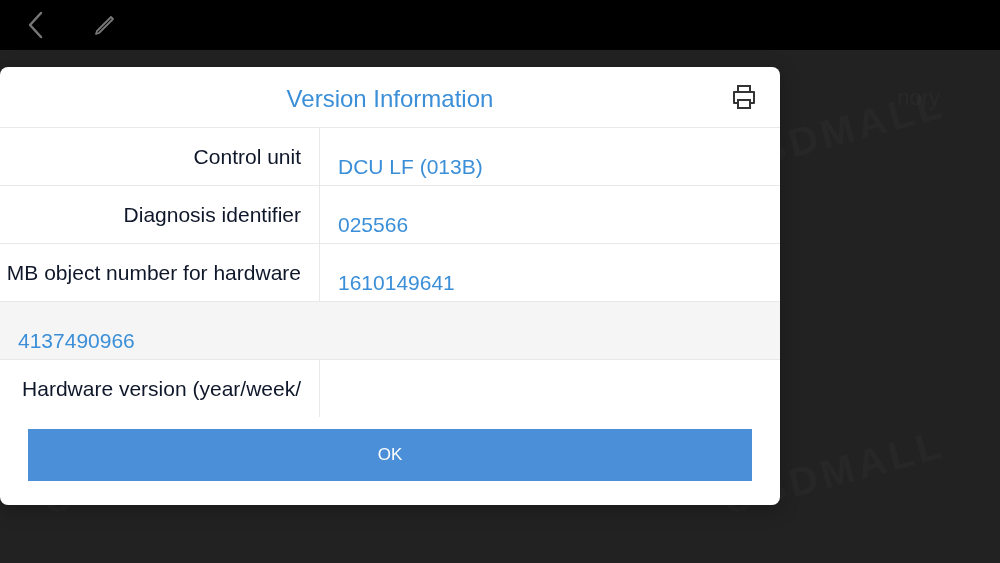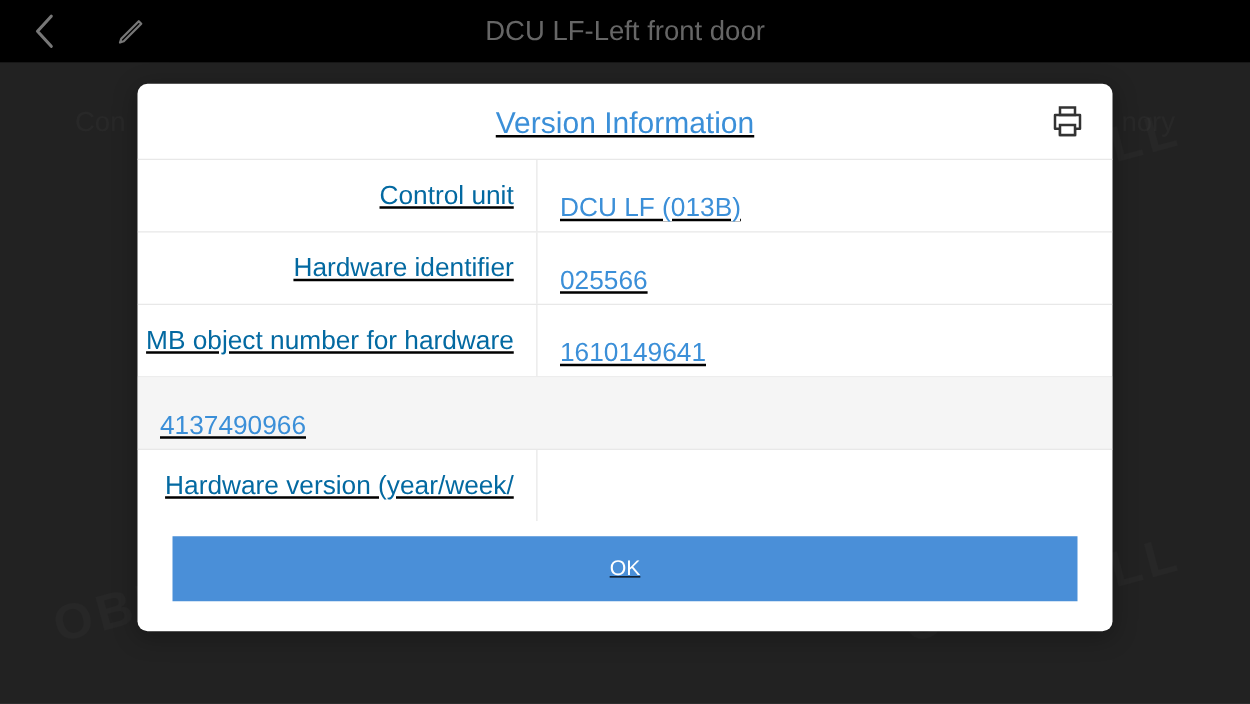--- a/index.html
+++ b/index.html
@@ -69,23 +69,21 @@
     }
     .overlay {
       position: absolute;
       top: 50px;
       left: 0;
       width: 100%;
       height: calc(100% - 50px);
       background: rgba(0, 0, 0, 0.4);
       display: flex;
       align-items: flex-start;
-      justify-content: center;
       padding-top: 17px;
-      text-decoration: underline;
     }
     .modal {
       width: 780px;
       background: #fff;
       border-radius: 8px;
       overflow: hidden;
       box-shadow: 0 4px 20px rgba(0,0,0,0.3);
     }
     .modal-header {
       display: flex;
@@ -120,21 +118,21 @@
       height: 58px;
       align-items: center;
     }
     .table-row.alt {
       background: #f5f5f5;
     }
     .table-label {
       width: 320px;
       text-align: right;
       padding-right: 18px;
-      color: #0369a1;
+      color: #0f172a;
       font-size: 21px;
       border-right: 1px solid #e8e8e8;
       height: 100%;
       display: flex;
       align-items: center;
       justify-content: flex-end;
     }
     .table-value {
       flex: 1;
       padding-left: 18px;
@@ -175,21 +173,20 @@
   <div class="back-btn">
     <svg width="16" height="28" viewBox="0 0 16 28" fill="none">
       <path d="M14 2 L3 14 L14 26" stroke="#777" stroke-width="2.5" stroke-linecap="round" stroke-linejoin="round"></path>
     </svg>
   </div>
   <div class="pencil-btn">
     <svg width="24" height="24" viewBox="0 0 24 24" fill="none">
       <path d="M3 21 L6 20 L20 6 L18 4 L4 18 L3 21 Z" stroke="#777" stroke-width="1.8" stroke-linejoin="round"></path>
     </svg>
   </div>
-  <div class="header-title">DCU LF-Left front door</div>
 </div>
 
 <div class="content-area">
   <div class="bg-tabs">
     <span class="bg-tab">Con</span>
     <span class="bg-tab">nory</span>
   </div>
   <div class="watermark" style="top:60px;left:720px">OBDMALL</div>
   <div class="watermark" style="top:400px;left:40px">OBDMALL</div>
   <div class="watermark" style="top:400px;left:720px">OBDMALL</div>
@@ -206,21 +203,21 @@
           <rect x="8" y="17" width="12" height="8" stroke="#333" stroke-width="2" fill="white"></rect>
         </svg>
       </div>
     </div>
     <div class="table-container">
       <div class="table-row">
         <div class="table-label">Control unit</div>
         <div class="table-value">DCU LF (013B)</div>
       </div>
       <div class="table-row">
-        <div class="table-label">Hardware identifier</div>
+        <div class="table-label">Diagnosis identifier</div>
         <div class="table-value">025566</div>
       </div>
       <div class="table-row">
         <div class="table-label">MB object number for hardware</div>
         <div class="table-value">1610149641</div>
       </div>
       <div class="table-row alt">
         <div class="table-value">4137490966</div>
       </div>
       <div class="table-row">

